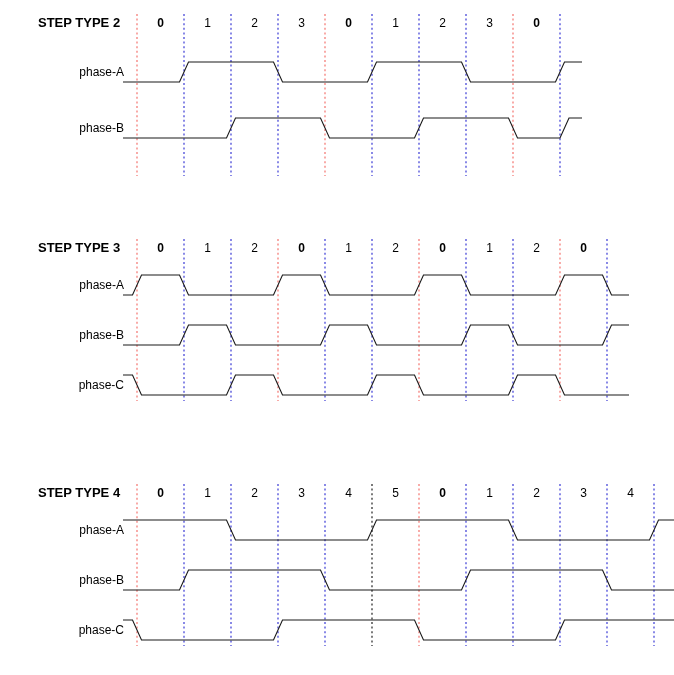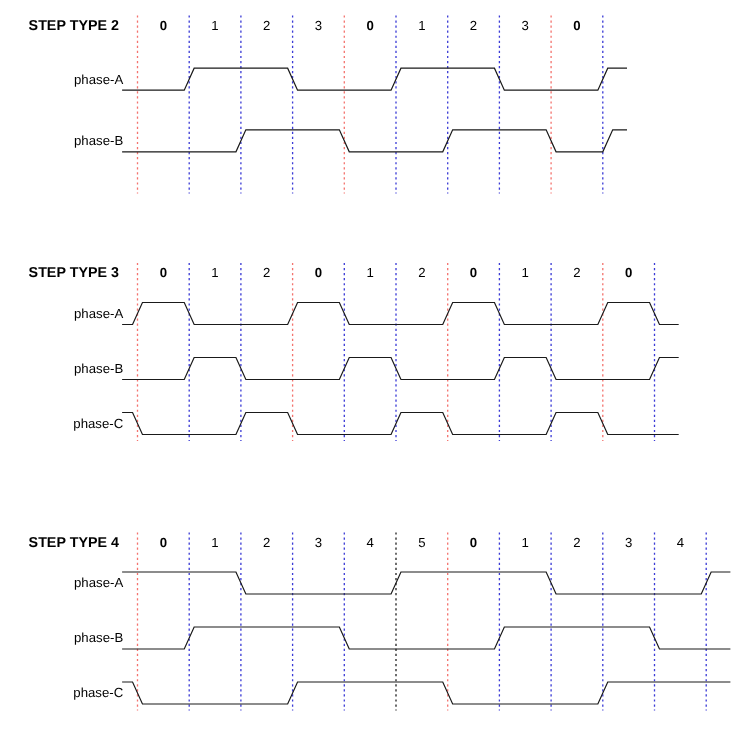--- a/index.html
+++ b/index.html
@@ -11,21 +11,21 @@
   body {
     width: 674px;
     height: 675px;
     font-family: "Liberation Sans", sans-serif;
     color: #000000;
     overflow: hidden;
     position: relative;
   }
   .diagram {
     position: absolute;
-    left: 0;
+    left: 12px;
     width: 602px;
     text-decoration: underline;
   }
   #diagram-0 { top: 0px;   height: 205px; }
   #diagram-1 { top: 225px; height: 205px; }
   #diagram-2 { top: 470px; height: 205px; }
 
   .diagram svg {
     display: block;
     width: 674px;

